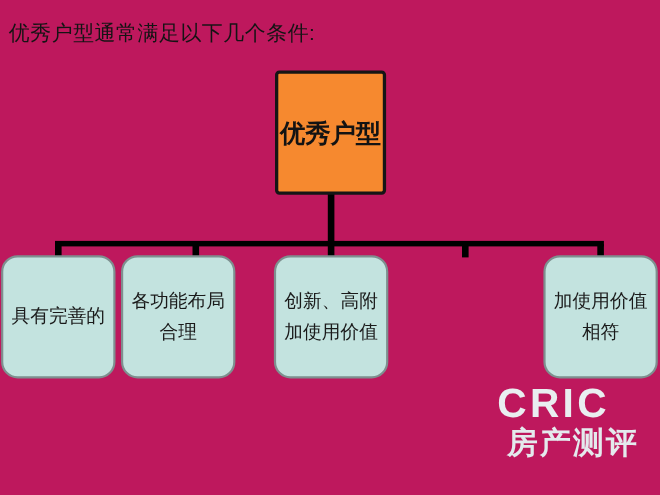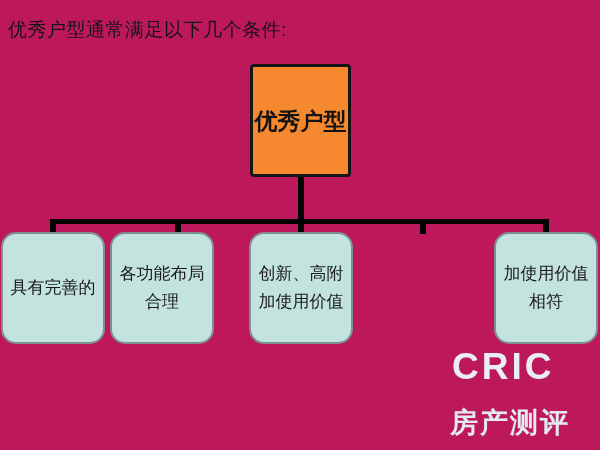--- a/index.html
+++ b/index.html
@@ -29,22 +29,22 @@
   .line{position:absolute;background:#000000;}
   .v-root{left:298px;top:175px;width:6px;height:59px;}
   .h-main{left:50px;top:219px;width:499px;height:5px;}
   .stub{top:222px;width:6px;height:12px;}
   .s1{left:50px}.s2{left:175px}.s4{left:420px}.s5{left:543px}
   .wm-brand{
     position:absolute;left:452px;top:346px;font-size:37px;font-weight:bold;
     color:#E9EEF0;letter-spacing:3px;
   }
   .wm-sub{
-    position:absolute;left:450px;top:384px;font-size:28px;font-weight:bold;
-    color:#E4EAED;letter-spacing:2px;margin-top:20px;
+    position:absolute;left:461px;top:384px;font-size:28px;font-weight:bold;
+    color:#E4EAED;letter-spacing:2px;
   }
 </style>
 </head>
 <body>
 
 <div class="stage">
 
   <div class="slide-title">优秀户型通常满足以下几个条件:</div>
 
   <div class="line v-root"></div>

